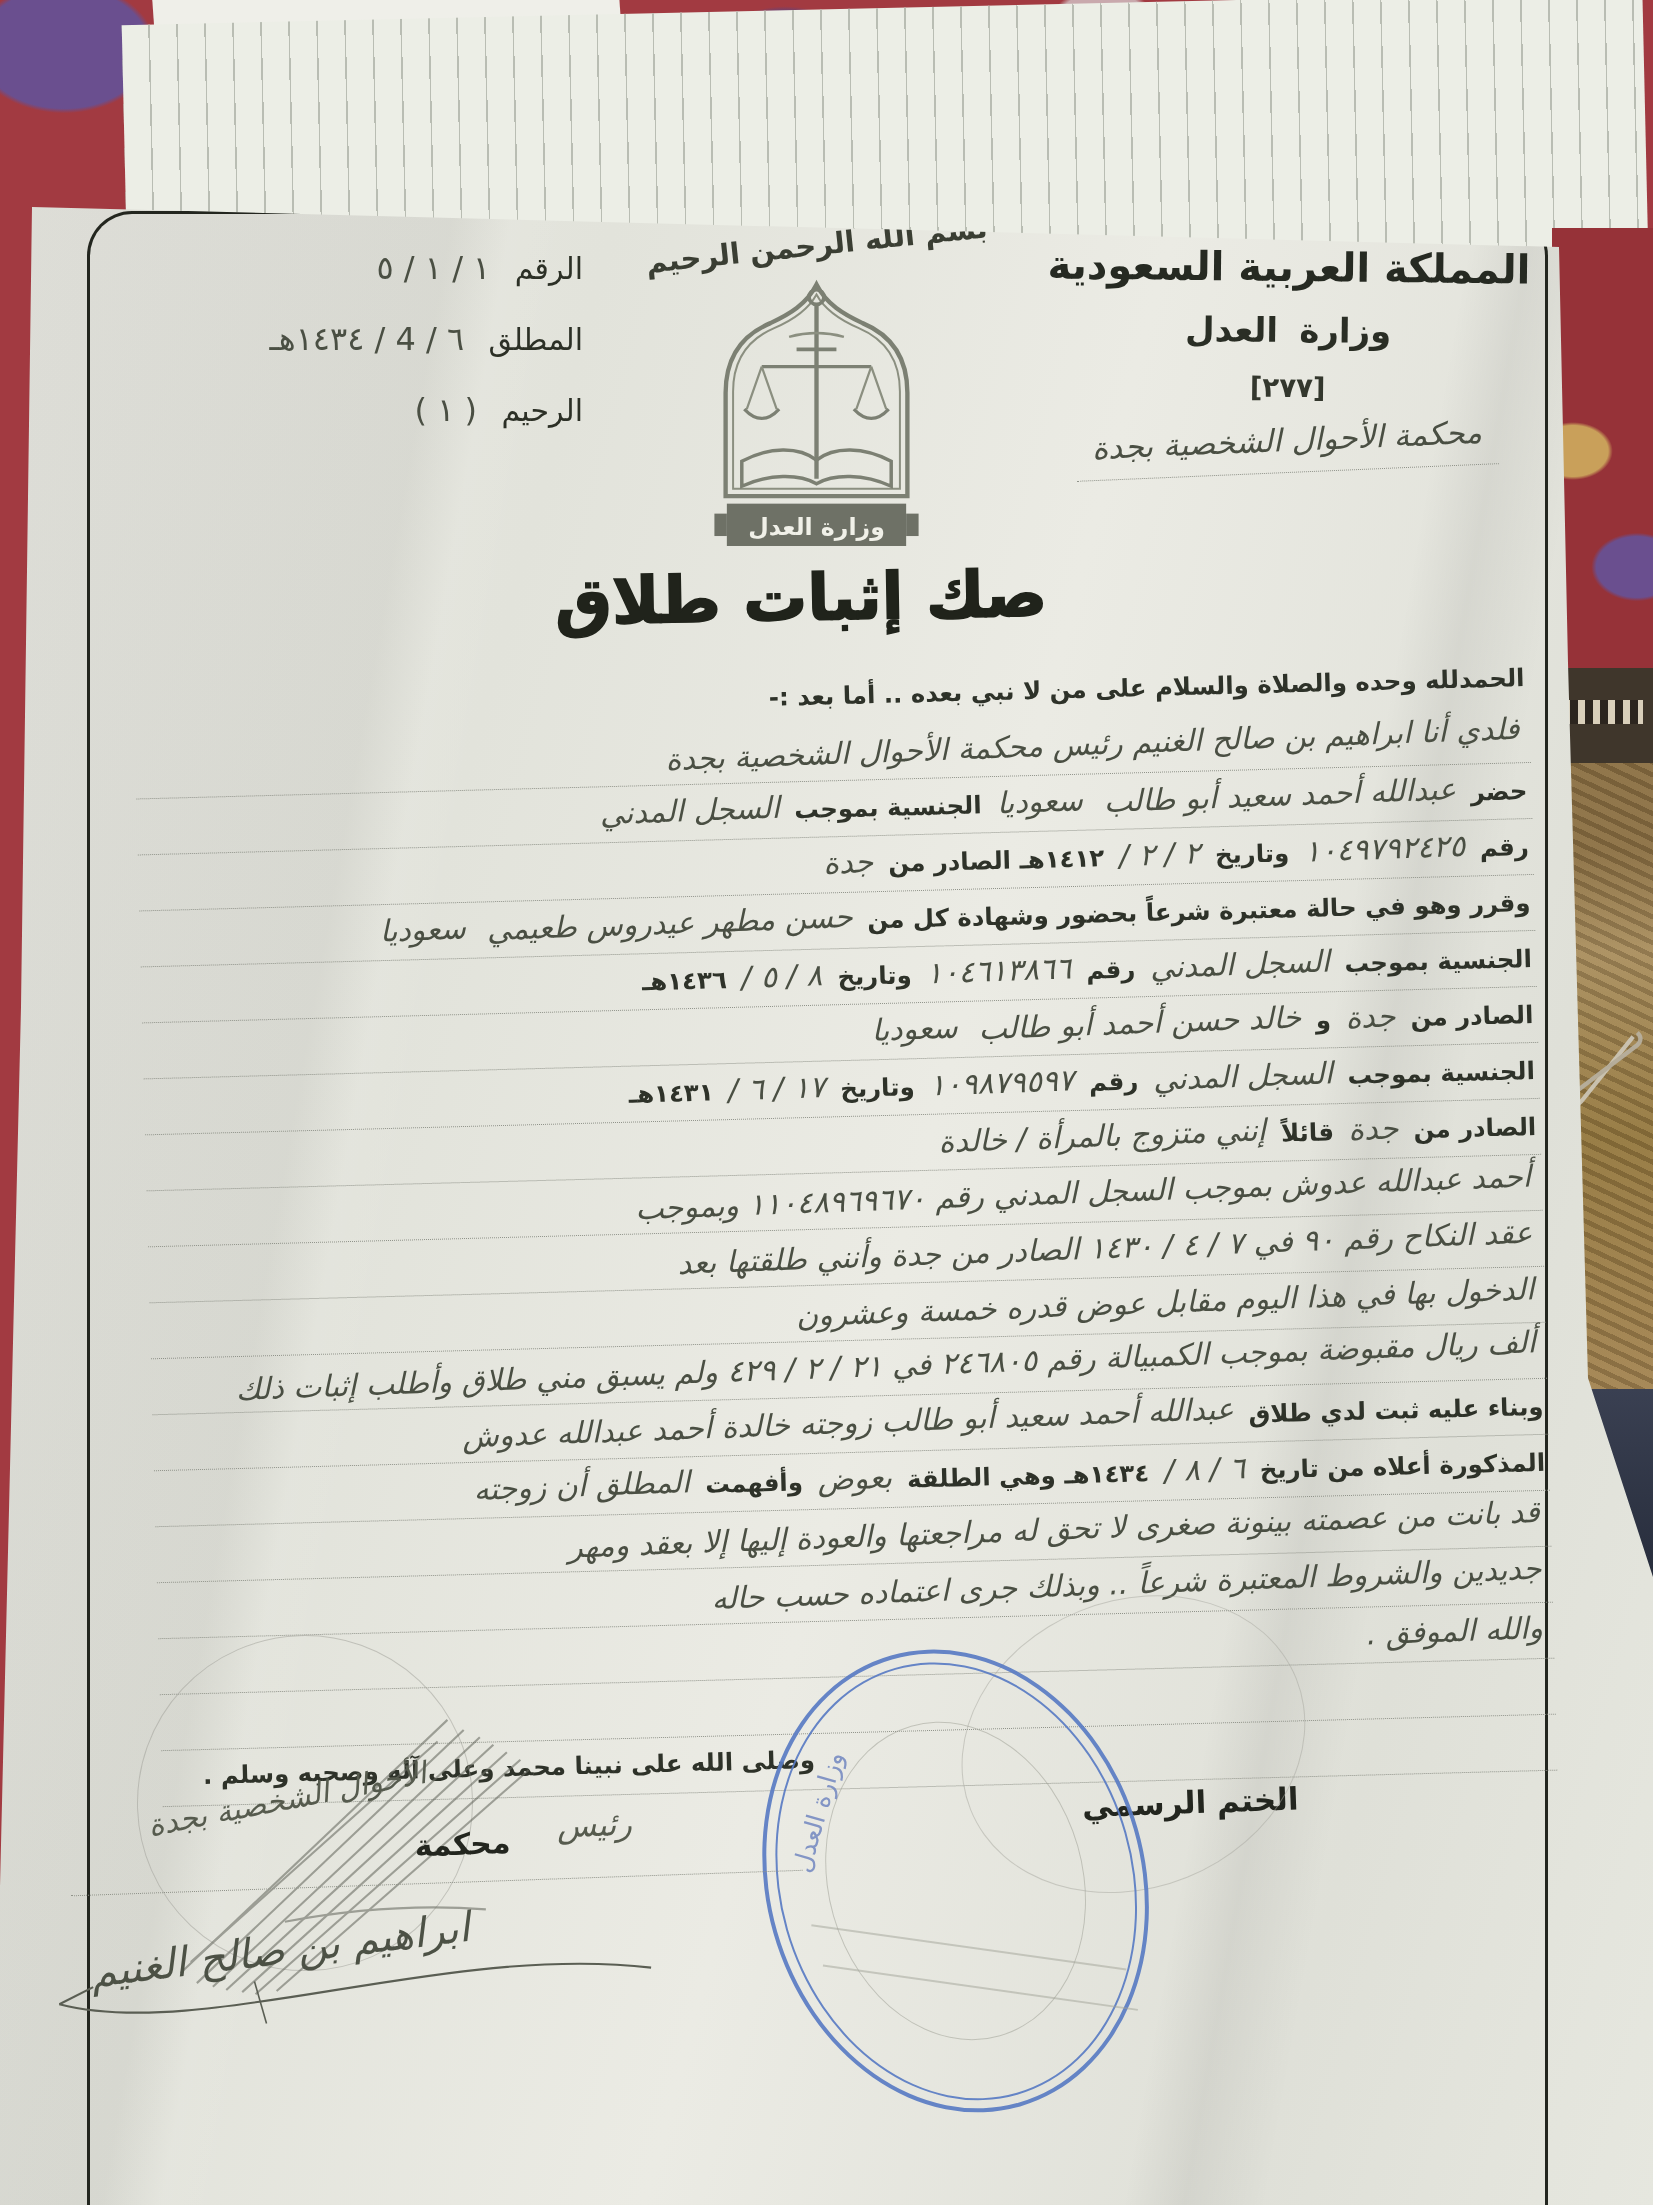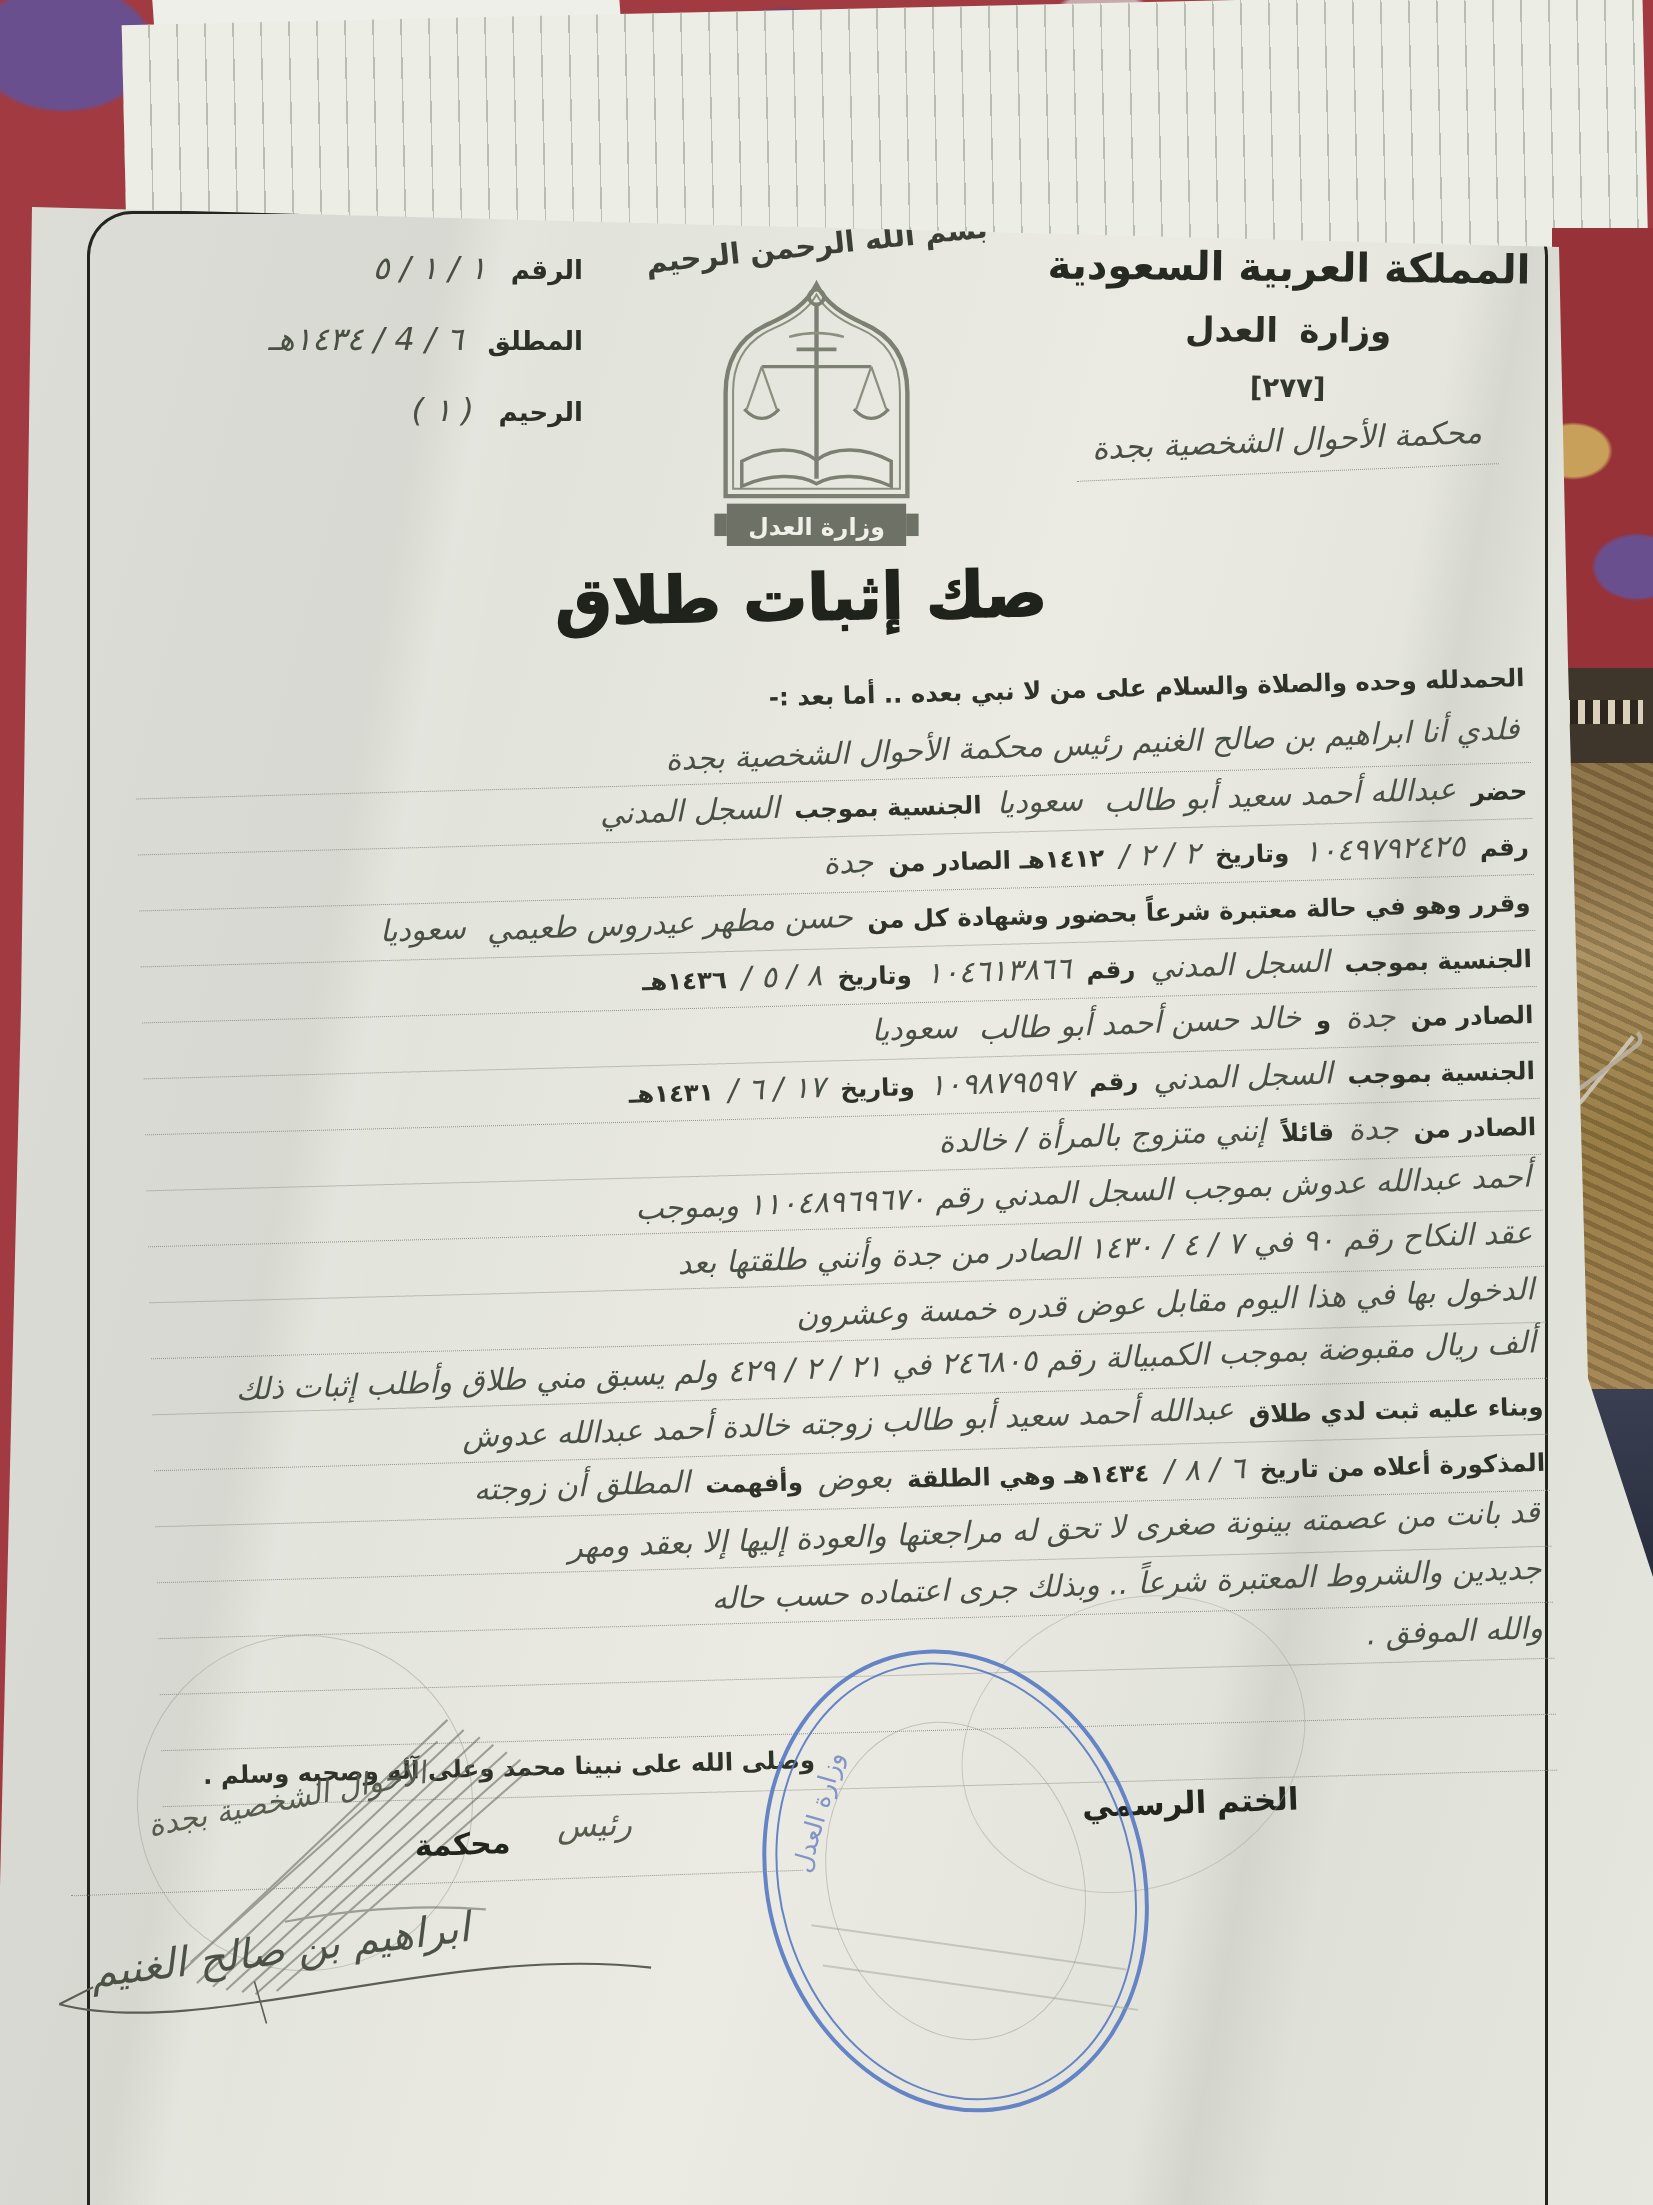--- a/index.html
+++ b/index.html
@@ -52,22 +52,22 @@
   .kingdom{font-size:40px;font-weight:900;color:#262a22;letter-spacing:0.5px;}
   .ministry{margin-top:20px;font-size:34px;font-weight:900;color:#2a2e25;word-spacing:9.5px;}
   .formnum{margin-top:21px;font-size:27.6px;font-weight:700;color:#33372d;}
   .court-hand{margin-top:18px;display:inline-block;font-size:31px;font-style:italic;color:#4a4f43;
     transform:rotate(-3deg);border-bottom:1.6px dotted #90938a;padding:0 16px 13.8px 16px;}
   .hdr-center{position:absolute;right:631px;top:0;width:413px;text-align:center;}
   .basmala{display:inline-block;font-size:29px;font-weight:700;color:#3a3e33;transform:rotate(-6deg);}
   .emblem{margin-top:13.8px;}
   .hdr-left{position:absolute;right:1071px;top:21px;width:440px;}
   .meta-row{display:flex;direction:rtl;align-items:baseline;gap:24.4px;margin-bottom:33px;}
-  .meta-label{font-size:26px;font-weight:700;color:#2c3026;white-space:nowrap;}
-  .meta-value{font-size:32px;font-style:italic;color:#4a4f43;white-space:nowrap;}
+  .meta-label{font-size:30px;font-weight:400;color:#2c3026;white-space:nowrap;}
+  .meta-value{font-size:32px;color:#4a4f43;white-space:nowrap;}
 
   
   .deed-title{position:absolute;left:451px;top:561px;width:700px;text-align:center;
     font-size:64px;font-weight:900;color:#20231b;-webkit-text-stroke:1.6px #20231b;
     transform:rotate(-1deg);}
 
   
   .body-text{position:absolute;left:133px;top:652px;width:1395px;direction:rtl;
     transform:rotate(-1.5deg);transform-origin:top right;}
   .bline{position:relative;height:55px;line-height:52px;white-space:nowrap;}

